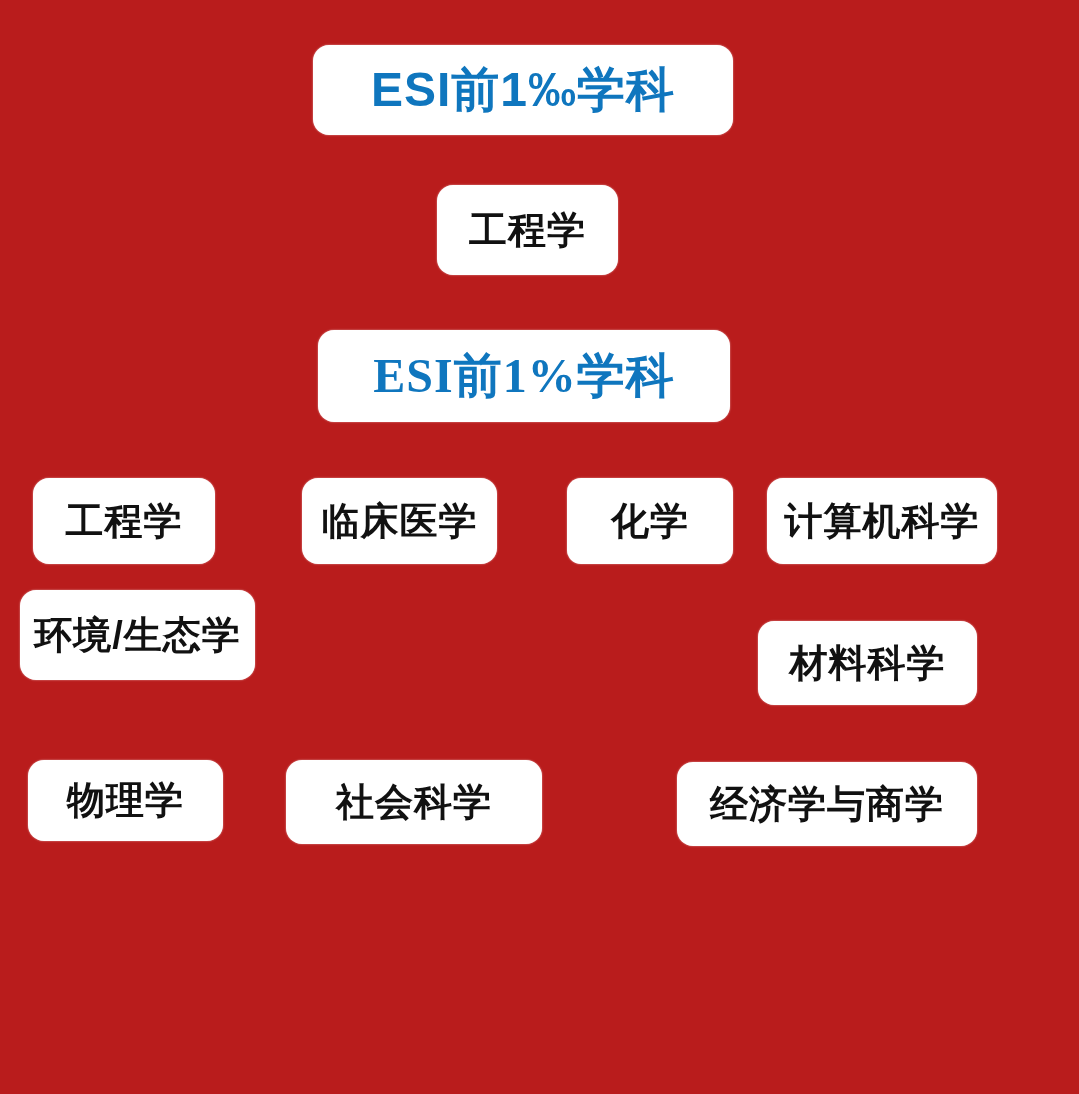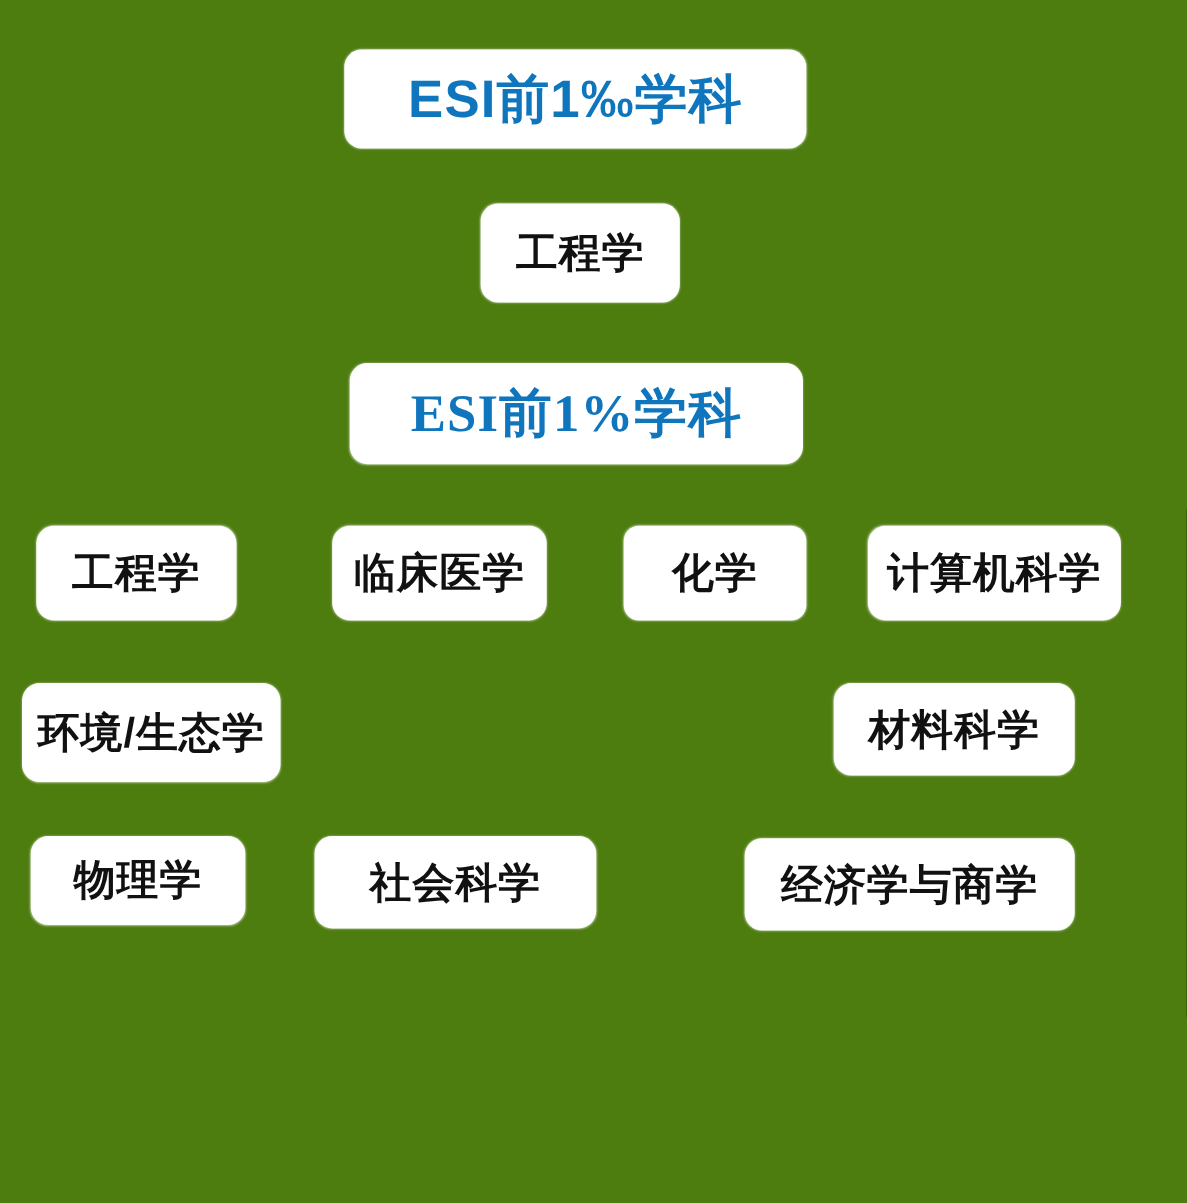--- a/index.html
+++ b/index.html
@@ -4,21 +4,21 @@
 <style>
   html, body {
     margin: 0;
     padding: 0;
     background: #000000;
   }
   .canvas {
     position: relative;
     width: 1079px;
     height: 1094px;
-    background: #4d7c0f;
+    background: #b91c1c;
     overflow: hidden;
     font-family: "Liberation Sans", "DejaVu Sans", sans-serif;
   }
   .box {
     position: absolute;
     background: #ffffff;
     border-radius: 16px;
     display: flex;
     align-items: center;
     justify-content: center;
@@ -40,23 +40,23 @@
   }
   
   .b-permille { left: 313px; top: 45px;  width: 420px; height: 90px; }
   .b-percent  { left: 318px; top: 330px; width: 412px; height: 92px; font-family: Liberation Serif, serif; }
   
   .b-eng-top  { left: 437px; top: 185px; width: 181px; height: 90px; }
   
   .b-eng      { left: 33px;  top: 478px; width: 182px; height: 86px; }
   .b-clinical { left: 302px; top: 478px; width: 195px; height: 86px; }
   .b-chem     { left: 567px; top: 478px; width: 166px; height: 86px; border-radius: 14px; }
-  .b-cs       { left: 789px; top: 478px; width: 230px; height: 86px; }
+  .b-cs       { left: 767px; top: 478px; width: 230px; height: 86px; }
   
-  .b-env      { left: 20px;  top: 621px; width: 235px; height: 90px; }
+  .b-env      { left: 20px;  top: 590px; width: 235px; height: 90px; }
   .b-earth    { left: 405px; top: 618px; width: 220px; height: 85px; }
   .b-material { left: 758px; top: 621px; width: 219px; height: 84px; font-family: Liberation Serif, serif; }
   
   .b-physics  { left: 28px;  top: 760px; width: 195px; height: 81px; }
   .b-social   { left: 286px; top: 760px; width: 256px; height: 84px; }
   .b-econ     { left: 677px; top: 762px; width: 300px; height: 84px; }
 </style>
 </head>
 <body>
 

